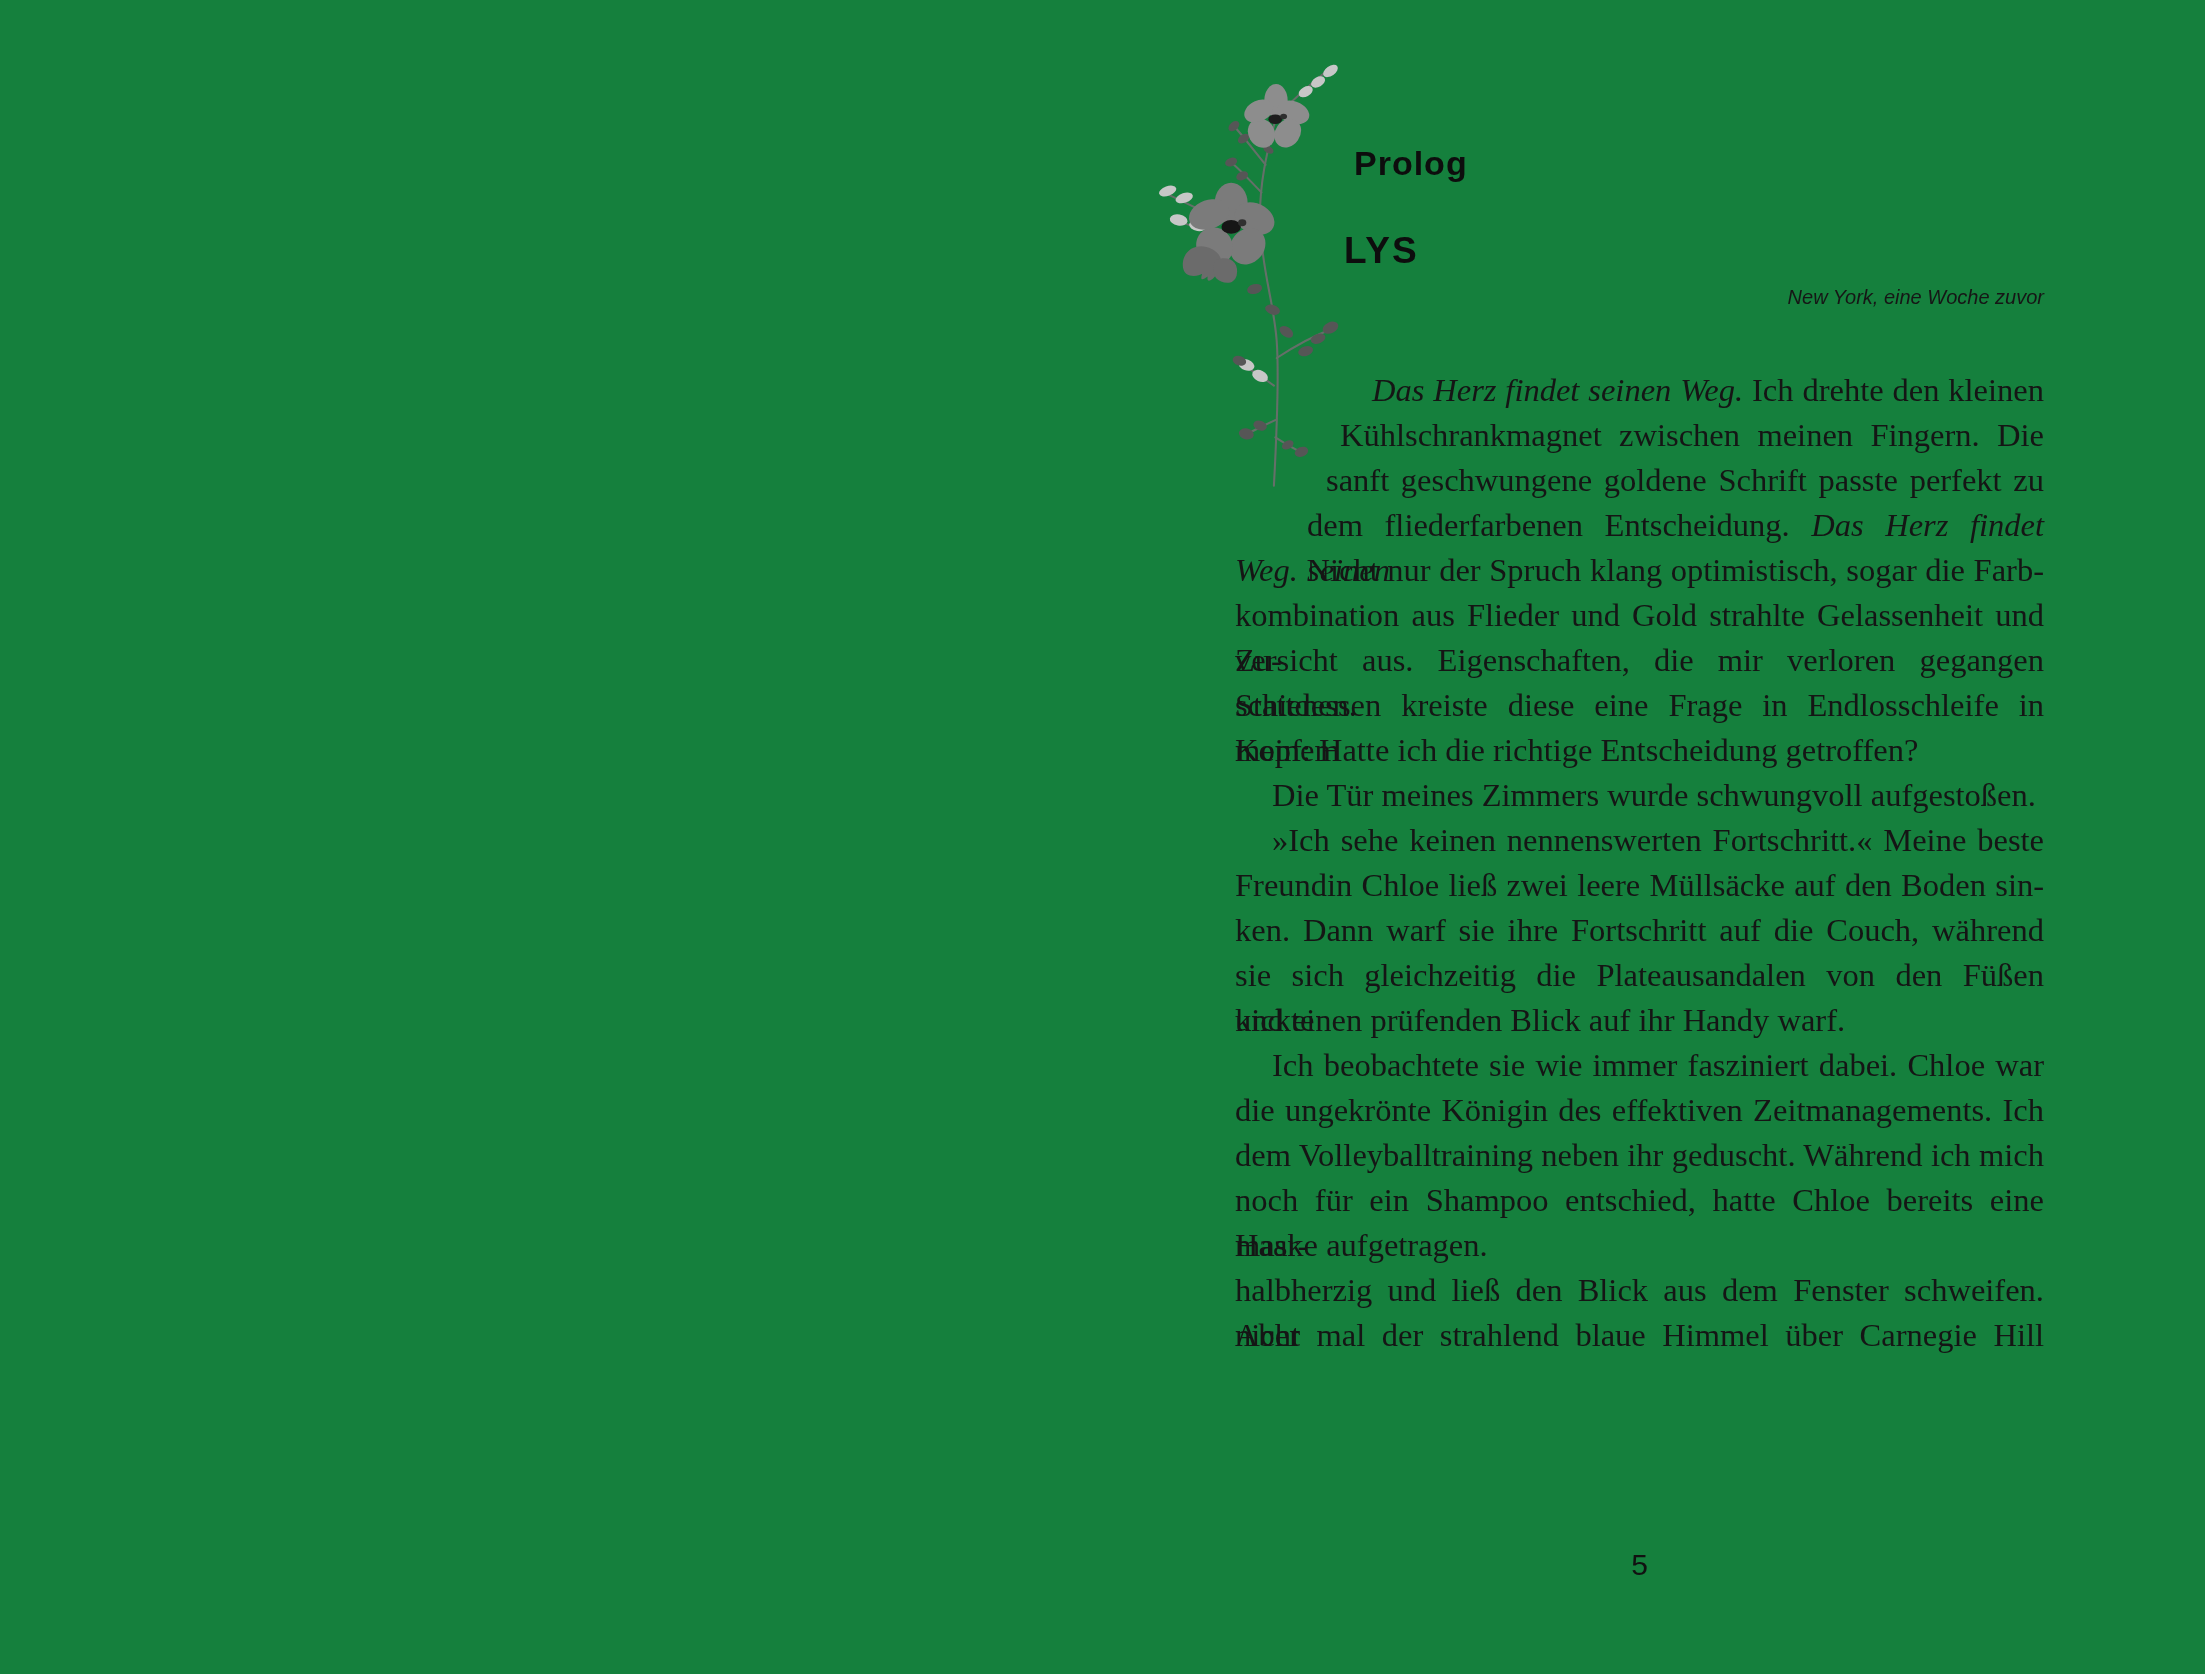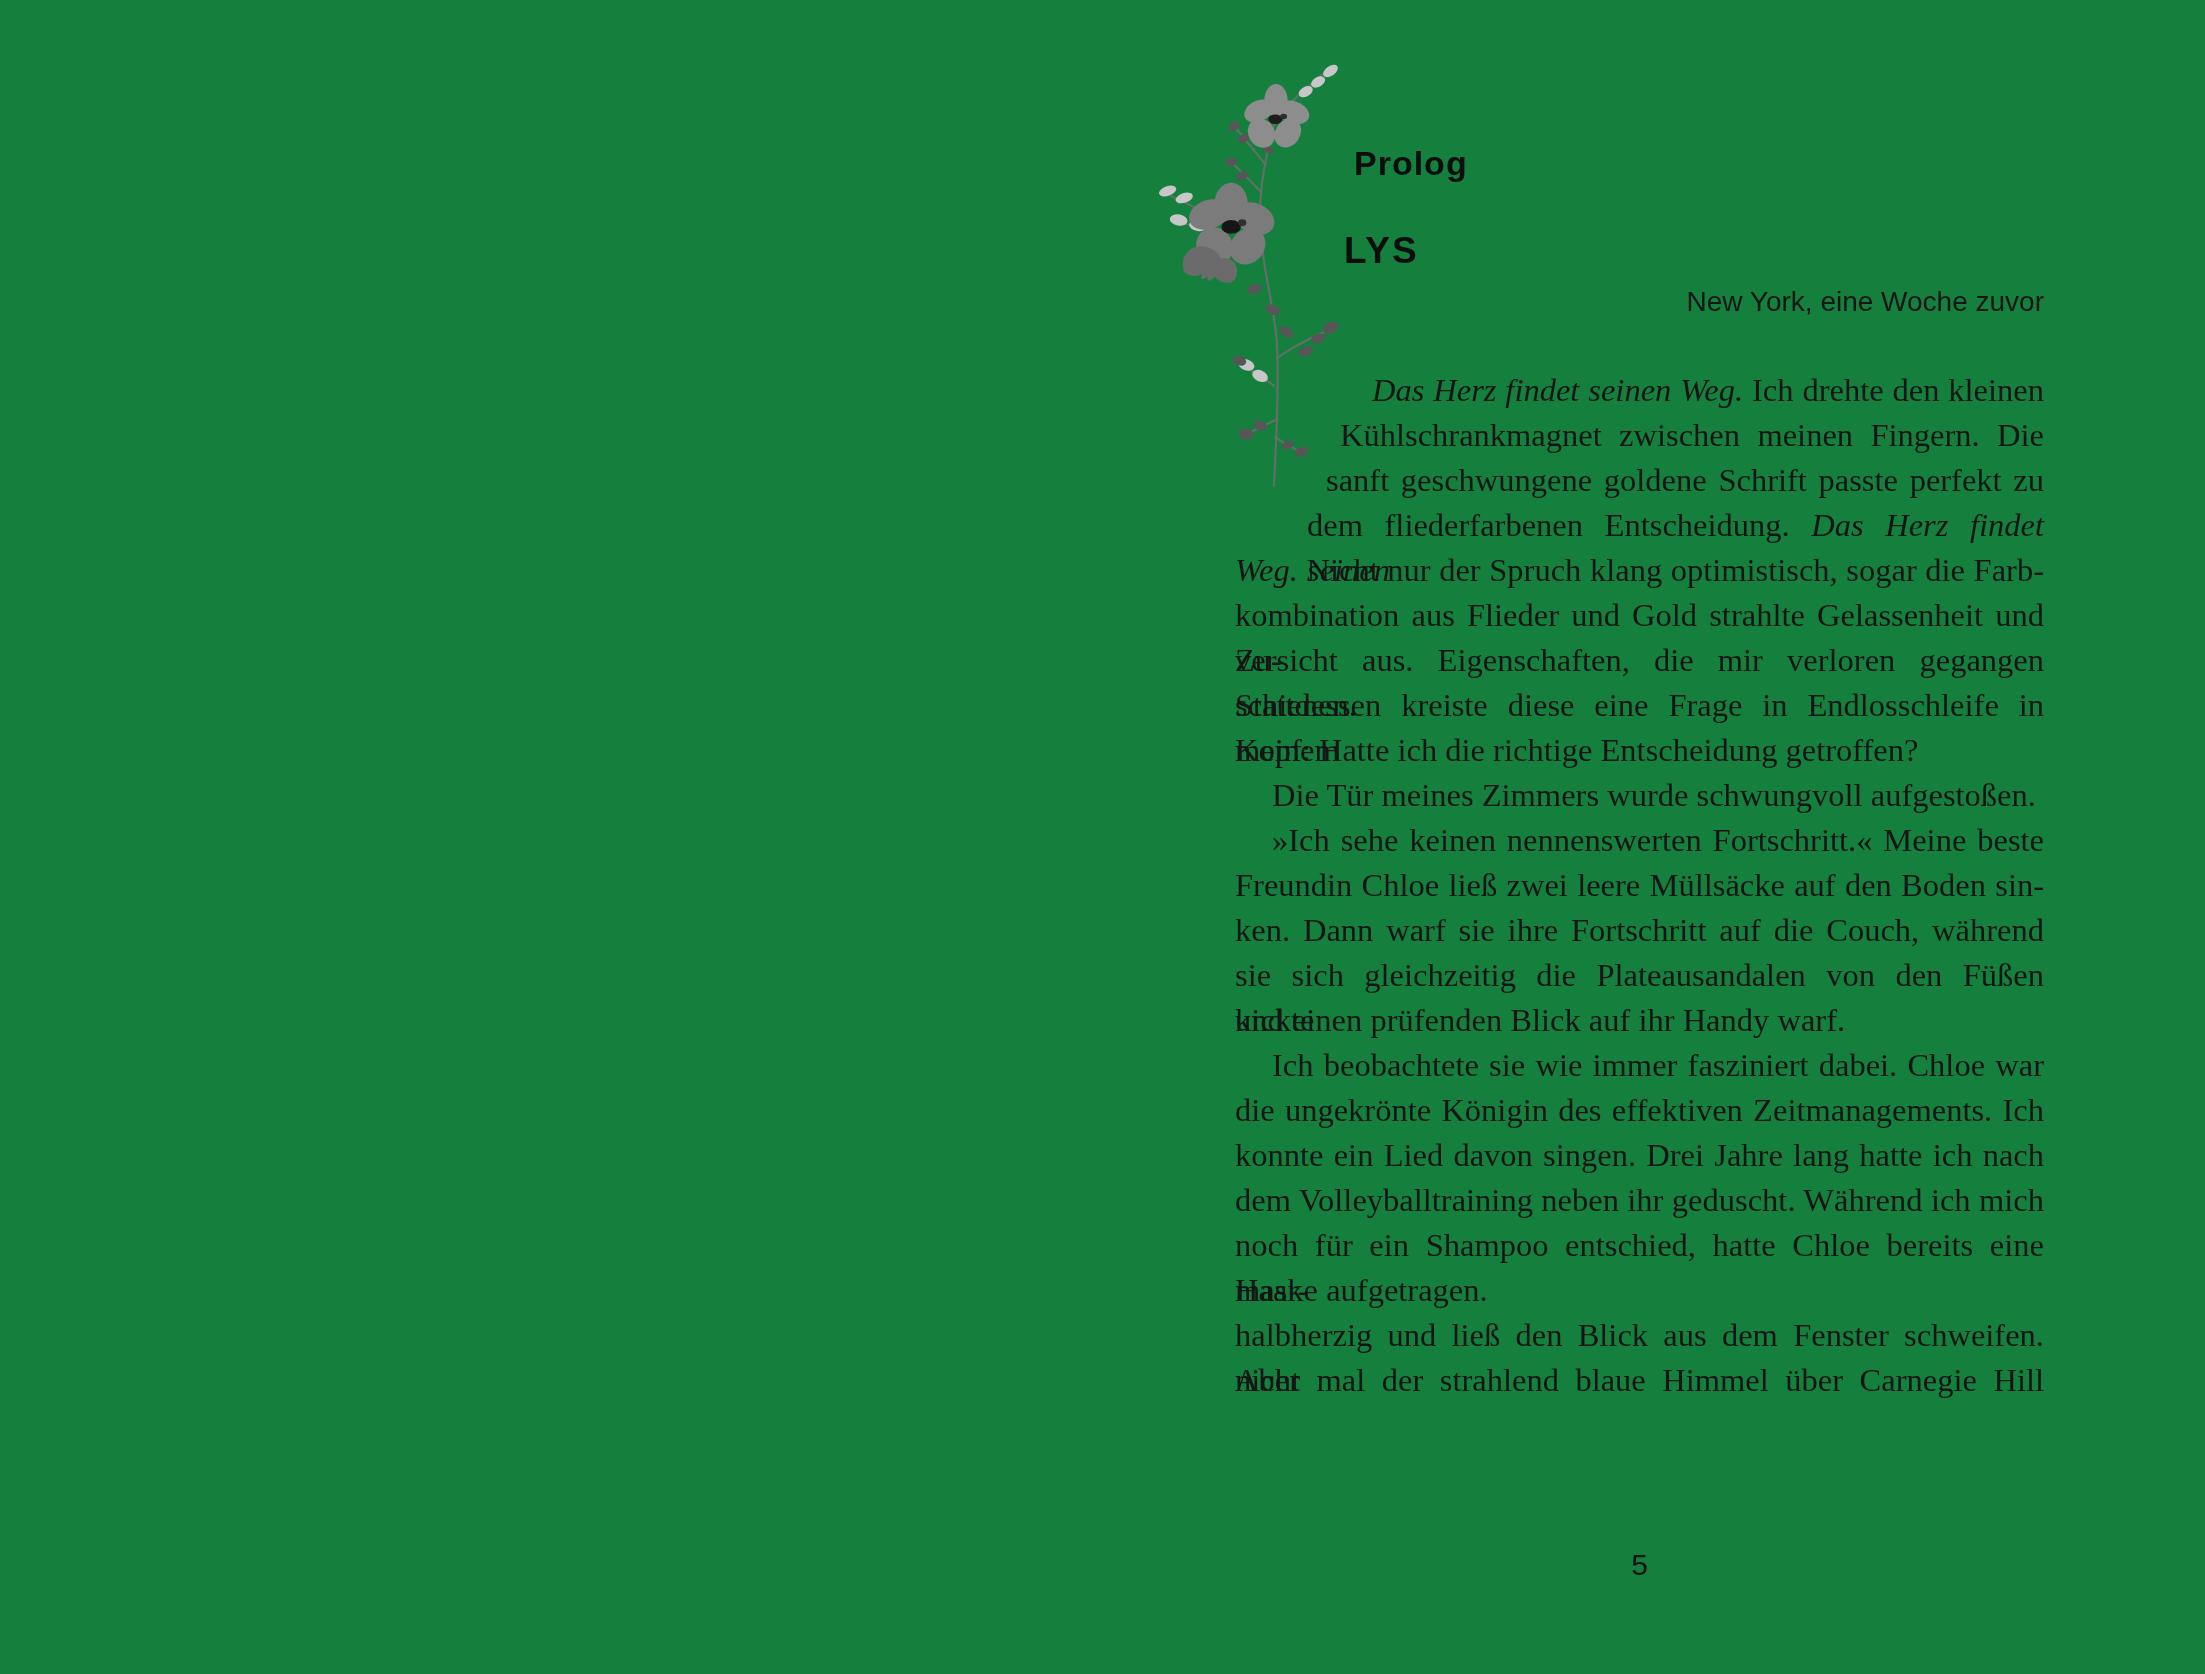--- a/index.html
+++ b/index.html
@@ -21,21 +21,21 @@
   }
   .title{
     position:absolute;left:1344px;top:231px;
     font-family:"Liberation Sans","DejaVu Sans",sans-serif;
     font-size:37px;font-weight:700;letter-spacing:2.1px;line-height:1.1;color:#0d0d0d;
   }
   .dateline{
     position:absolute;left:1235px;top:286px;width:809px;
     text-align:right;
     font-family:"Liberation Sans","DejaVu Sans",sans-serif;
-    font-size:28px;line-height:1.15;color:#161616;
+    font-style:italic;font-size:20px;line-height:1.15;color:#161616;
   }
   
   .body-text{
     position:absolute;left:1235px;top:368px;width:809px;
   }
   .line{
     height:45px;line-height:45px;
     font-size:32.5px;
     white-space:normal;
   }
@@ -155,21 +155,20 @@
     <div class="line just"><span>Stattdessen kreiste diese eine Frage in Endlosschleife in meinem</span></div>
     <div class="line left"><span>Kopf: Hatte ich die richtige Entscheidung getroffen?</span></div>
     <div class="line left" style="padding-left:37px"><span>Die Tür meines Zimmers wurde schwungvoll aufgestoßen.</span></div>
     <div class="line just" style="padding-left:37px"><span>»Ich sehe keinen nennenswerten Fortschritt.« Meine beste</span></div>
     <div class="line just"><span>Freundin Chloe ließ zwei leere Müllsäcke auf den Boden sin-</span></div>
     <div class="line just"><span>ken. Dann warf sie ihre Fortschritt auf die Couch, während</span></div>
     <div class="line just"><span>sie sich gleichzeitig die Plateausandalen von den Füßen kickte</span></div>
     <div class="line left"><span>und einen prüfenden Blick auf ihr Handy warf.</span></div>
     <div class="line just" style="padding-left:37px"><span>Ich beobachtete sie wie immer fasziniert dabei. Chloe war</span></div>
     <div class="line just"><span>die ungekrönte Königin des effektiven Zeitmanagements. Ich</span></div>
-    <div class="line just"><span>konnte ein Lied davon singen. Drei Jahre lang hatte ich nach</span></div>
     <div class="line just"><span>dem Volleyballtraining neben ihr geduscht. Während ich mich</span></div>
     <div class="line just"><span>noch für ein Shampoo entschied, hatte Chloe bereits eine Haar-</span></div>
     <div class="line left"><span>maske aufgetragen.</span></div>
     <div class="line just"><span>halbherzig und ließ den Blick aus dem Fenster schweifen. Aber</span></div>
     <div class="line just"><span>nicht mal der strahlend blaue Himmel über Carnegie Hill</span></div>
   </div>
 
   <div class="pagenum">5</div>
 
 </div>

